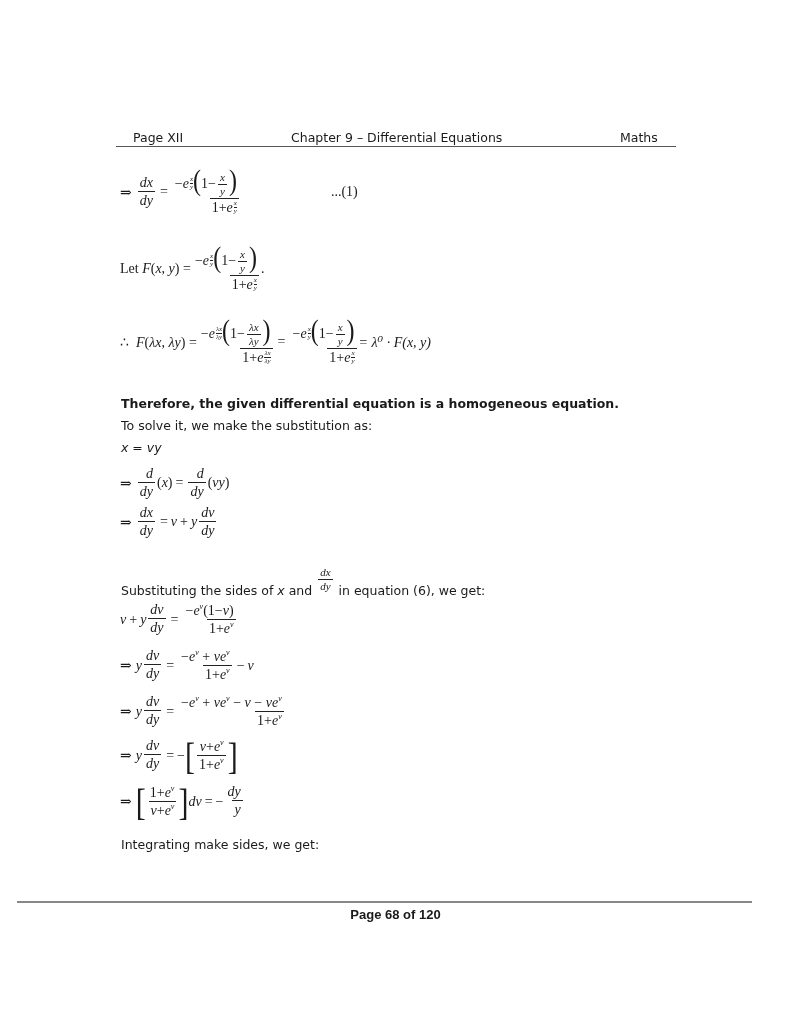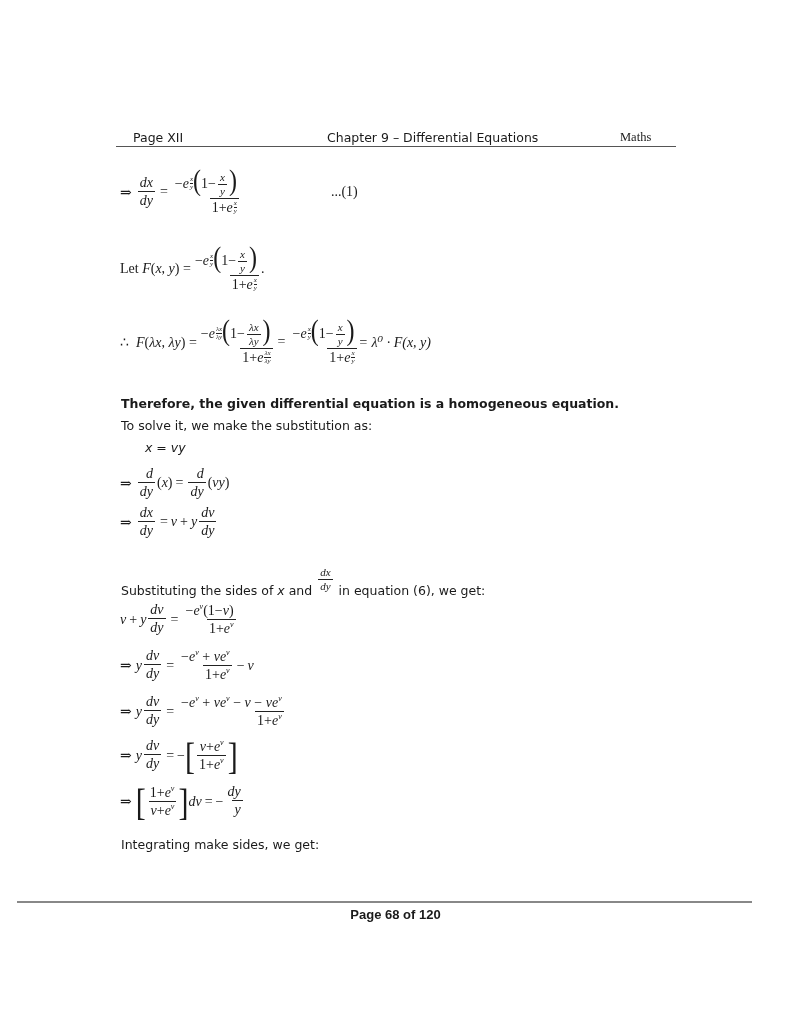--- a/index.html
+++ b/index.html
@@ -28,22 +28,22 @@
   .big { font-size: 24px; line-height: 1; transform: scaleY(1.2); display: inline-block; }
   .bracket { font-size: 30px; line-height: 1; transform: scaleY(1.25); display: inline-block; font-weight: lighter; }
   .arr { margin-right: 4px; }
   .eqno { margin-left: 90px; }
   .op { margin: 0 3px; }
 </style>
 </head>
 <body>
 
 <div class="hdr sans" style="left:133px;">Page XII</div>
-<div class="hdr sans" style="left:291px;margin-left:36px;">Chapter 9 – Differential Equations</div>
-<div class="hdr sans" style="left:620px;font-family:Liberation Serif, serif;">Maths</div>
+<div class="hdr sans" style="left:291px;">Chapter 9 – Differential Equations</div>
+<div class="hdr sans" style="left:620px;">Maths</div>
 <div class="hdr-line"></div>
 
 <div class="eq" style="top:168px;">
   <span class="arr">⇒</span>
   <span class="frac">
       <span class="num i">dx</span>
       <span class="den i">dy</span>
     </span>
   <span class="op">=</span>
   <span class="frac">
@@ -106,21 +106,21 @@
     <span class="den">1+<span class="i">e</span><span class="supfrac">
           <span>x</span>
           <span>y</span>
         </span></span>
   </span>
   <span class="i">= λ⁰ · F(x, y)</span>
 </div>
 
 <div class="txt sans" style="top:396px;font-weight:bold;">Therefore, the given differential equation is a homogeneous equation.</div>
 <div class="txt sans" style="top:418px;text-align:right;">To solve it, we make the substitution as:</div>
-<div class="txt sans" style="top:440px; font-style:italic;margin-left:24px;">x = vy</div>
+<div class="txt sans" style="top:440px; font-style:italic;">x = vy</div>
 
 <div class="eq" style="top:466px;">
   <span class="arr">⇒</span>
   <span class="frac">
       <span class="num i">d</span>
       <span class="den i">dy</span>
     </span>(<span class="i">x</span>)
   <span class="op">=</span>
   <span class="frac">
       <span class="num i">d</span>

